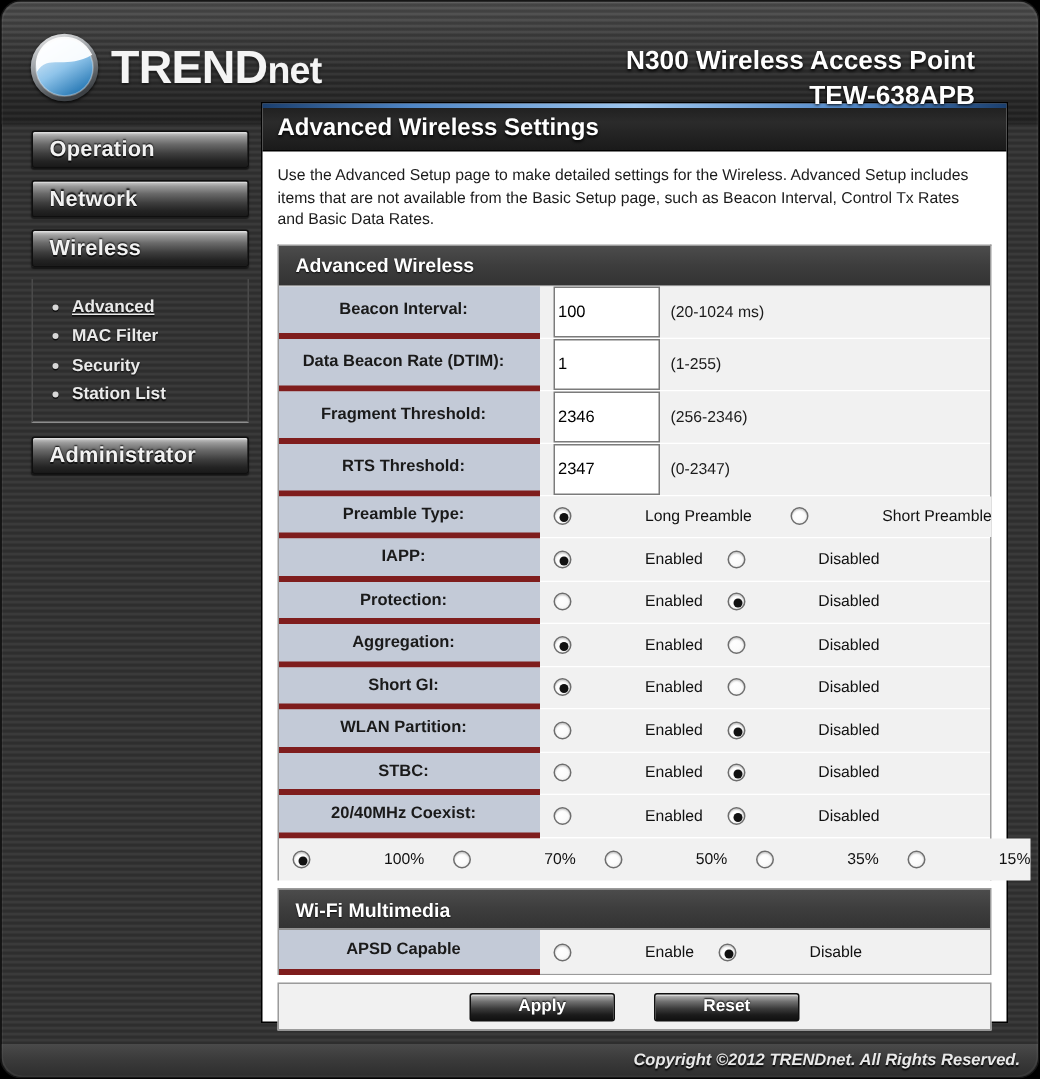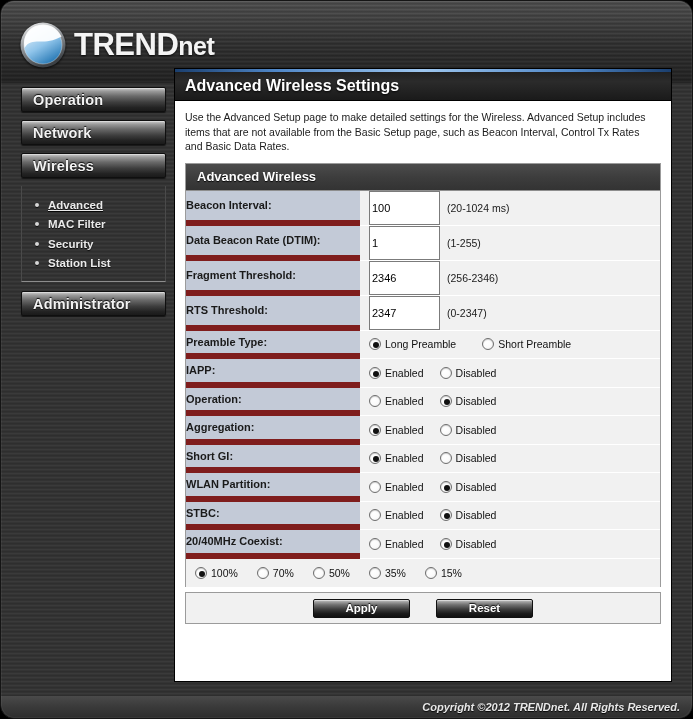--- a/index.html
+++ b/index.html
@@ -185,23 +185,23 @@
   .row {
     display: flex;
     min-height: 28.5px;
     border-bottom: 1px solid #ffffff;
     background: #f1f1f1;
   }
   .row:last-child { border-bottom: none; }
   .row .lcell {
     width: 174px; flex: none;
     background: #c3cad7;
-    display: flex; align-items: center; justify-content: flex-start;
+    display: flex; align-items: center; justify-content: center;
     padding-right: 8px;
-    border-bottom: 6px solid #7f1d1d;
+    border-bottom: 4px solid #7f1d1d;
     margin-bottom: -1px;
   }
   .row .lcell span {
     font-size: 11px; font-weight: bold; color: #1a1a1a;
     text-align: right; white-space: nowrap;
   }
   .row .rcell {
     flex: 1;
     display: flex; align-items: center;
     padding-left: 9px;
@@ -213,21 +213,21 @@
     font-size: 11px; color: #000;
     padding: 16px 2px;
     border: 1px solid #7b7b7b;
     background: #fff;
     outline: none;
   }
   .hint { margin-left: 7px; font-size: 10.5px; color: #1b1b1b; white-space: nowrap; }
 
   
   .radio-group { display: flex; align-items: center; }
-  .ropt { display: flex; align-items: center; margin-right: 16px; cursor: pointer; }
+  .ropt { display: flex; align-items: center; margin-right: 16px; cursor: pointer; gap: 45px; }
   .ropt:last-child { margin-right: 0; align-items: center; }
   .rdot {
     width: 12px; height: 12px; border-radius: 50%;
     border: 1px solid #6e6e6e;
     background: radial-gradient(circle at 38% 34%, #ffffff 0%, #fbfbfb 55%, #e2e2e2 100%);
     flex: none; position: relative; margin-right: 4px;
     box-shadow: inset 0 1px 1px rgba(0,0,0,.18);
   }
   .ropt.on .rdot::after {
     content: "";
@@ -303,20 +303,24 @@
           </linearGradient>
         </defs>
         <circle cx="24" cy="24" r="22.5" fill="url(#ringg)"></circle>
         <circle cx="24" cy="24" r="19" fill="url(#innerg)"></circle>
         <path d="M5.5 27 C13 14.5 24 26 42.5 15.5 C38 7 31.5 3.5 24 3.5 C12.7 3.5 5 12 5 22 Z" fill="#ffffff" opacity="0.93"></path>
         <circle cx="24" cy="24" r="19" fill="none" stroke="rgba(255,255,255,.35)" stroke-width="1"></circle>
       </svg>
       <div id="logo-text"><span>TREND</span><span class="lc">net</span></div>
     </div>
 
+    <div id="model-block">
+      <div class="l1">N300 Wireless Access Point</div>
+      <div class="l2">TEW-638APB</div>
+    </div>
   </div>
 
   <div id="sidebar">
 
     <div class="nav-btn">
       <span>Operation</span>
     </div>
 
     <div class="nav-btn">
       <span>Network</span>
@@ -434,21 +438,21 @@
             <div class="ropt">
               <span class="rdot"></span>
               <span class="rlabel">Disabled</span>
             </div>
           </div>
         </div>
       </div>
 
       <div class="row">
         <div class="lcell">
-          <span>Operation:</span>
+          <span>Protection:</span>
         </div>
         <div class="rcell">
           <div class="radio-group">
             <div class="ropt">
               <span class="rdot"></span>
               <span class="rlabel">Enabled</span>
             </div>
             <div class="ropt on">
               <span class="rdot"></span>
               <span class="rlabel">Disabled</span>
@@ -568,20 +572,42 @@
             </div>
             <div class="ropt">
               <span class="rdot"></span>
               <span class="rlabel">15%</span>
             </div>
           </div>
         </div>
       </div>
     </div>
 
+    <div class="panel last" style="margin-top:5px;">
+      <div class="panel-head">
+        <span>Wi-Fi Multimedia</span>
+      </div>
+      <div class="row" id="apsd-row">
+        <div class="lcell">
+          <span>APSD Capable</span>
+        </div>
+        <div class="rcell">
+          <div class="radio-group">
+            <div class="ropt">
+              <span class="rdot"></span>
+              <span class="rlabel">Enable</span>
+            </div>
+            <div class="ropt on">
+              <span class="rdot"></span>
+              <span class="rlabel">Disable</span>
+            </div>
+          </div>
+        </div>
+      </div>
+    </div>
 
     <div id="action-bar">
       <button class="act-btn">Apply</button>
       <button class="act-btn">Reset</button>
     </div>
 
   </div>
 
   <div id="footer">
     <span>Copyright ©2012 TRENDnet. All Rights Reserved.</span>

